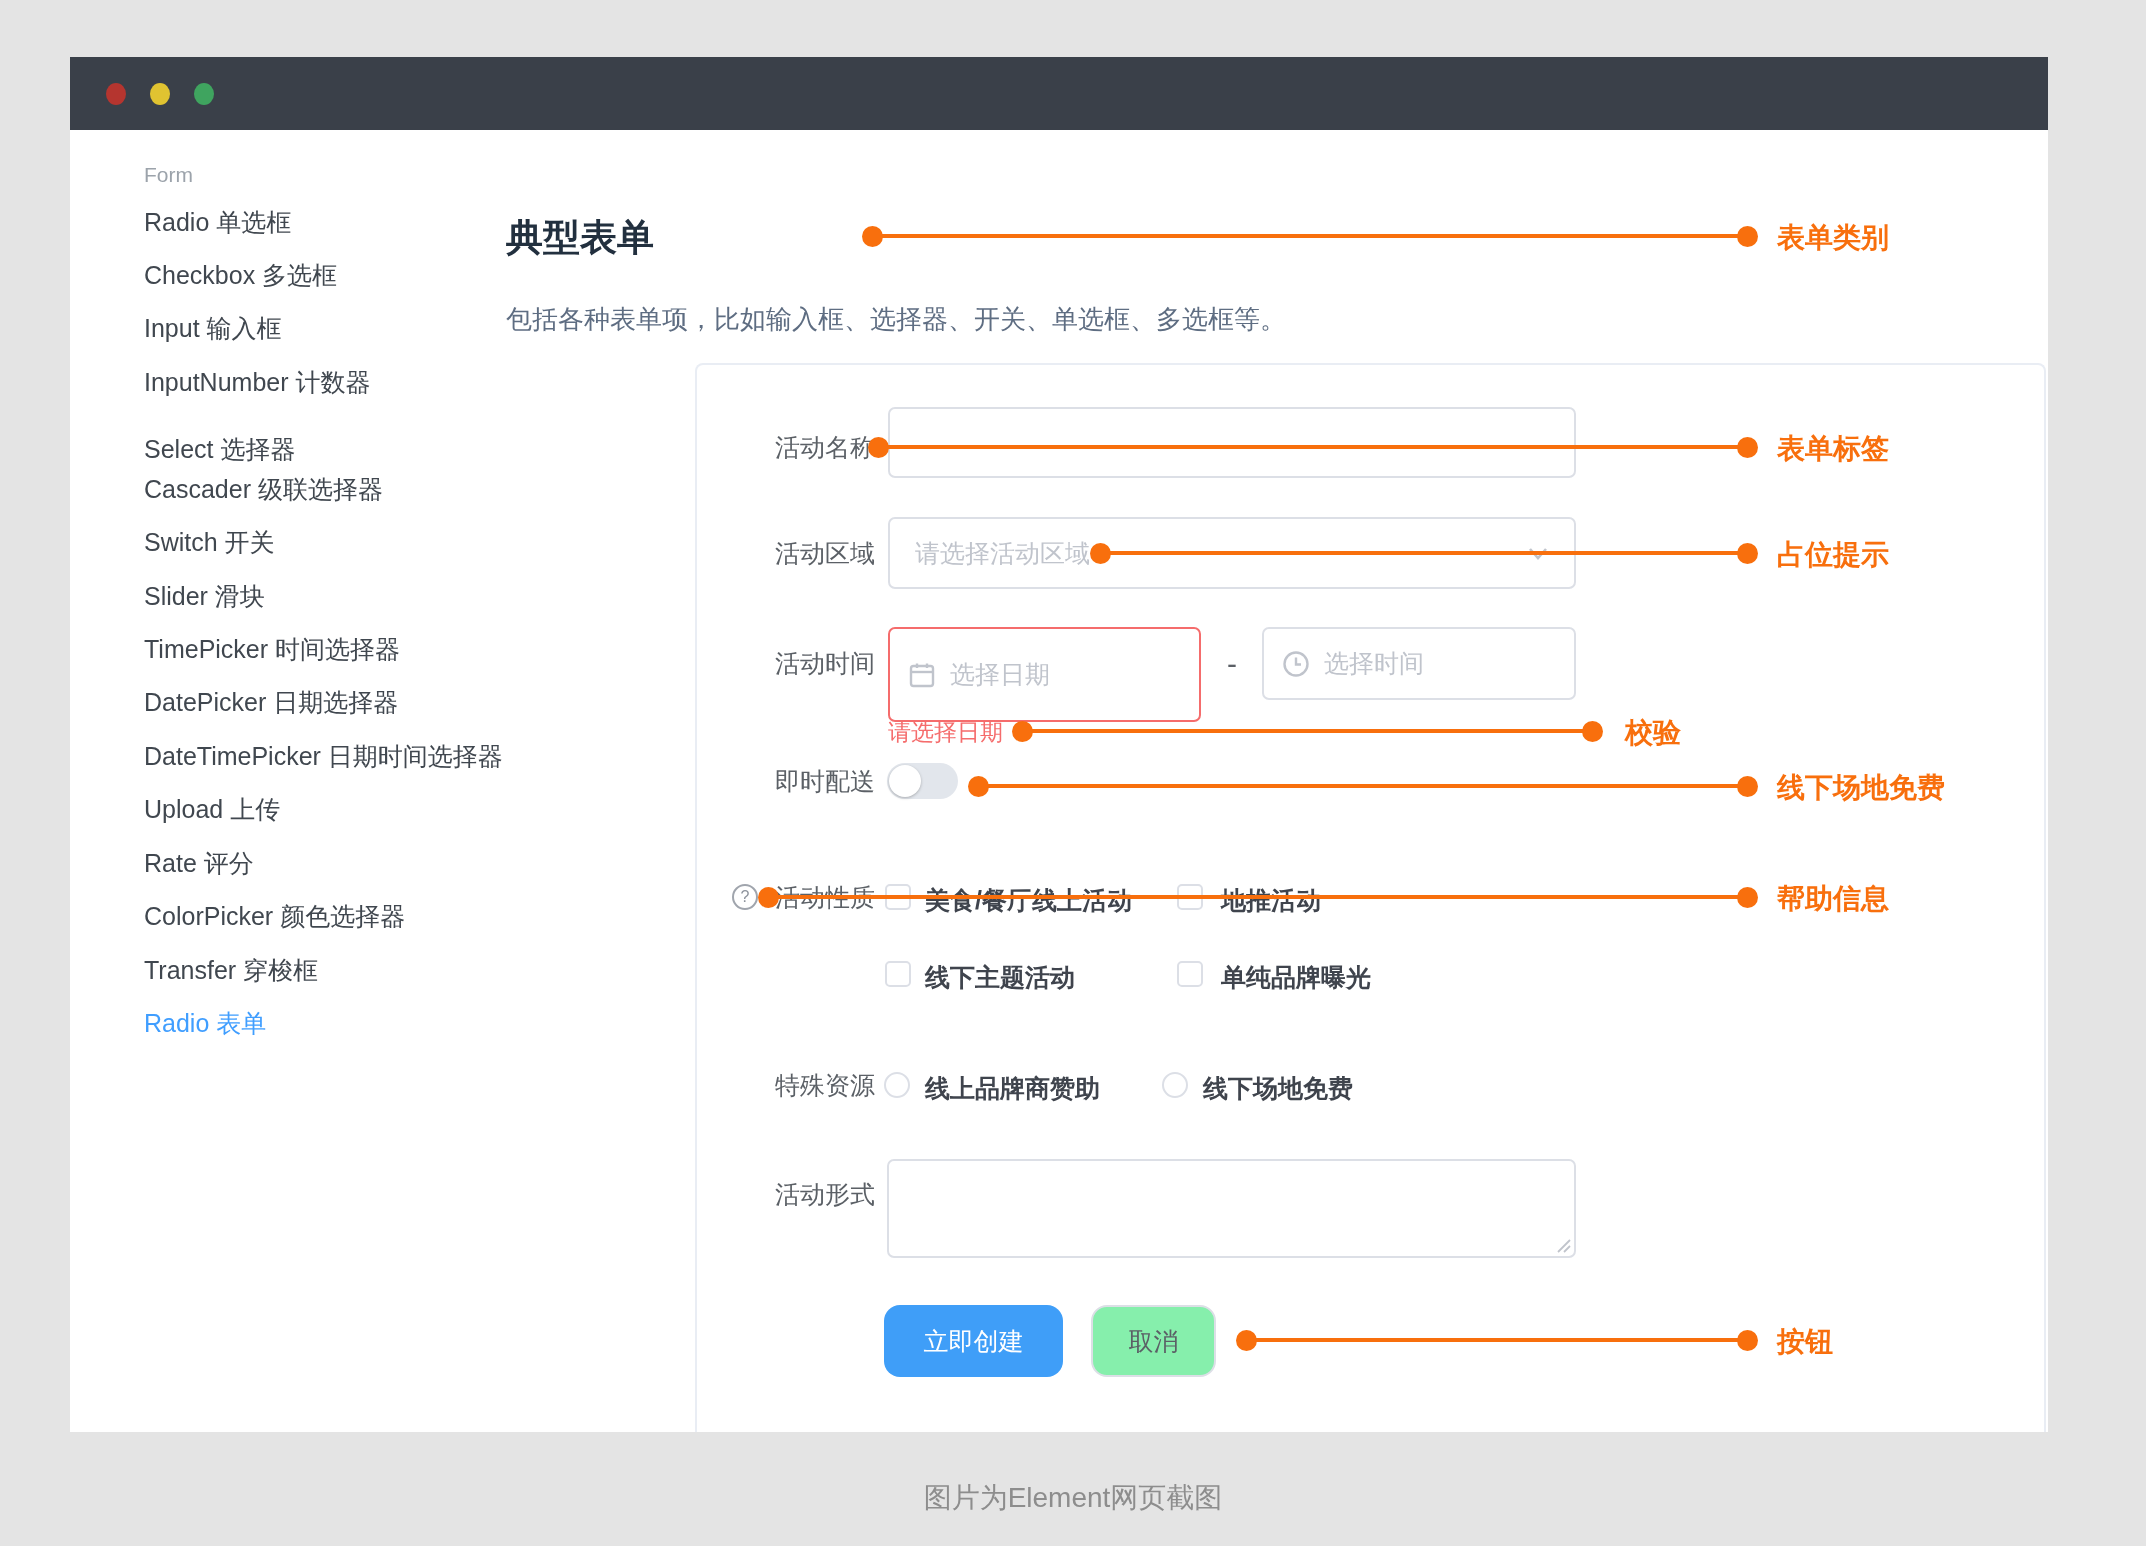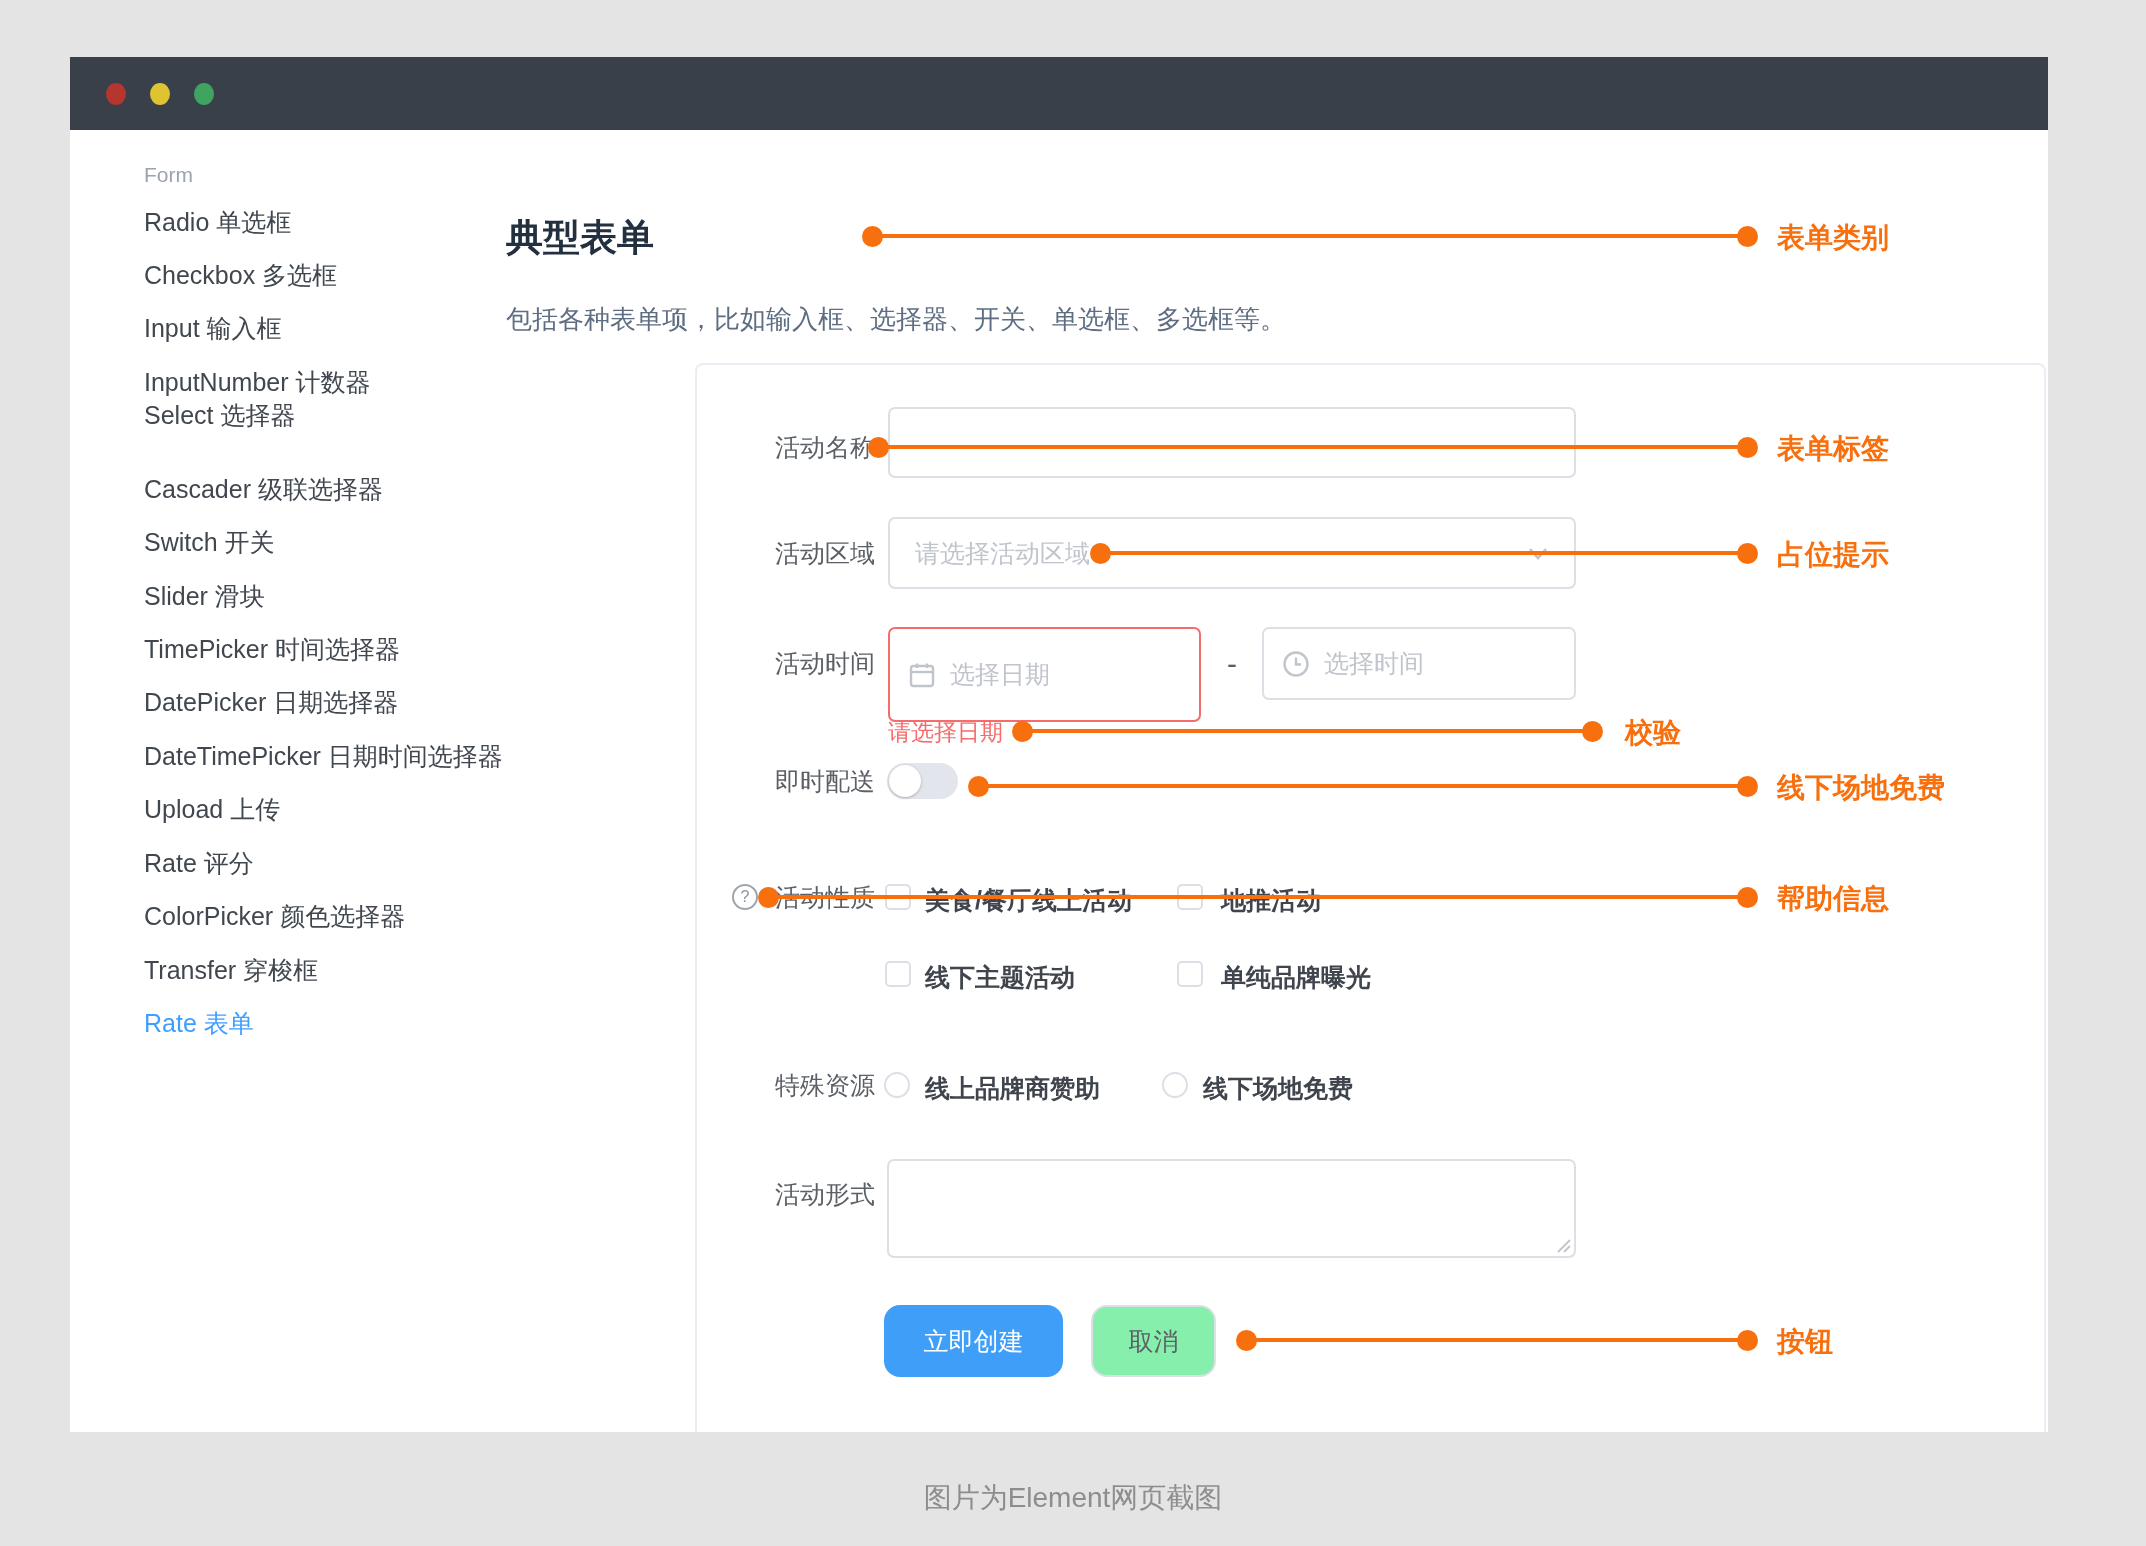--- a/index.html
+++ b/index.html
@@ -76,32 +76,32 @@
   <div class="tdot red"></div>
   <div class="tdot yellow"></div>
   <div class="tdot green"></div>
 </div>
 
 <div class="abs side-section">Form</div>
 <div class="abs side-item" style="top:209px">Radio 单选框</div>
 <div class="abs side-item" style="top:262px">Checkbox 多选框</div>
 <div class="abs side-item" style="top:315px">Input 输入框</div>
 <div class="abs side-item" style="top:369px">InputNumber 计数器</div>
-<div class="abs side-item" style="top:402px">Select 选择器</div>
+<div class="abs side-item" style="top:436px">Select 选择器</div>
 <div class="abs side-item" style="top:476px">Cascader 级联选择器</div>
 <div class="abs side-item" style="top:529px">Switch 开关</div>
 <div class="abs side-item" style="top:583px">Slider 滑块</div>
 <div class="abs side-item" style="top:636px">TimePicker 时间选择器</div>
 <div class="abs side-item" style="top:689px">DatePicker 日期选择器</div>
 <div class="abs side-item" style="top:743px">DateTimePicker 日期时间选择器</div>
 <div class="abs side-item" style="top:796px">Upload 上传</div>
 <div class="abs side-item" style="top:850px">Rate 评分</div>
 <div class="abs side-item" style="top:903px">ColorPicker 颜色选择器</div>
 <div class="abs side-item" style="top:957px">Transfer 穿梭框</div>
-<div class="abs side-item active" style="top:1010px">Rate 表单</div>
+<div class="abs side-item active" style="top:1010px">Radio 表单</div>
 
 <div class="abs page-title">典型表单</div>
 <div class="abs page-desc">包括各种表单项，比如输入框、选择器、开关、单选框、多选框等。</div>
 
 <div class="abs card"></div>
 
 <div class="abs f-label" style="top:434px">活动名称</div>
 <div class="abs inputbox" style="left:888px; top:407px; width:688px; height:71px;"></div>
 
 <div class="abs f-label" style="top:540px">活动区域</div>

